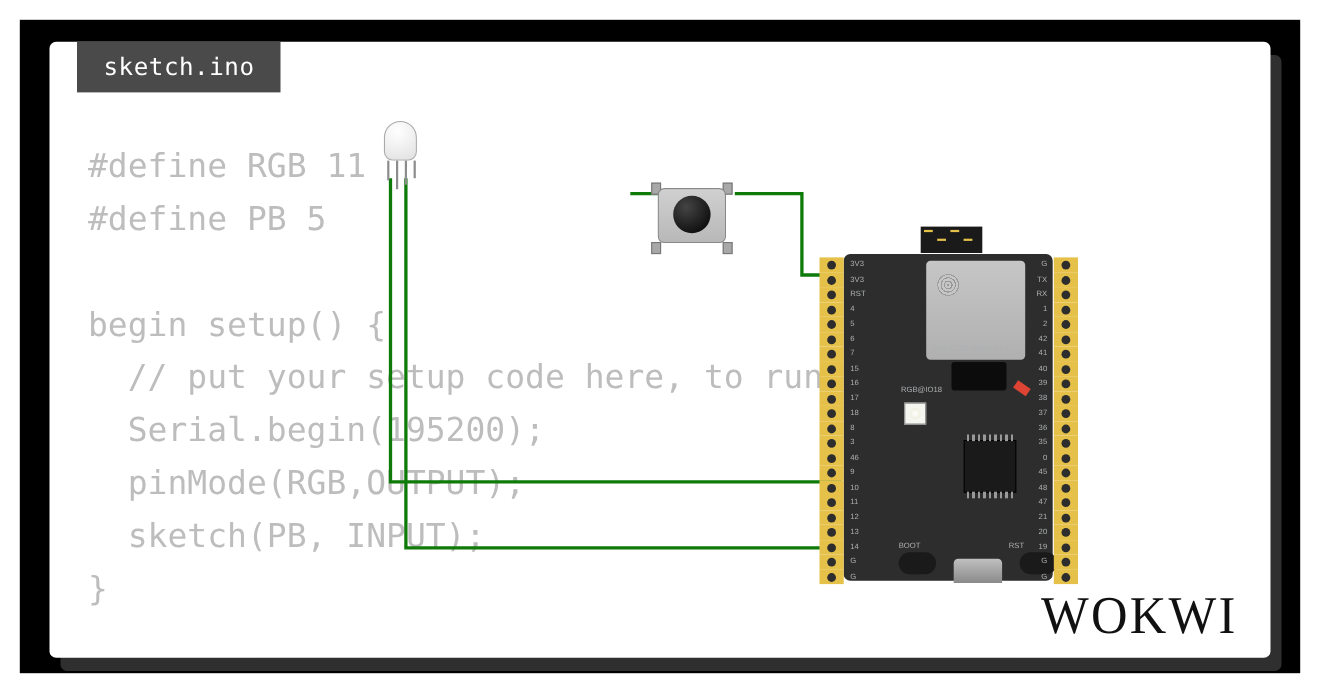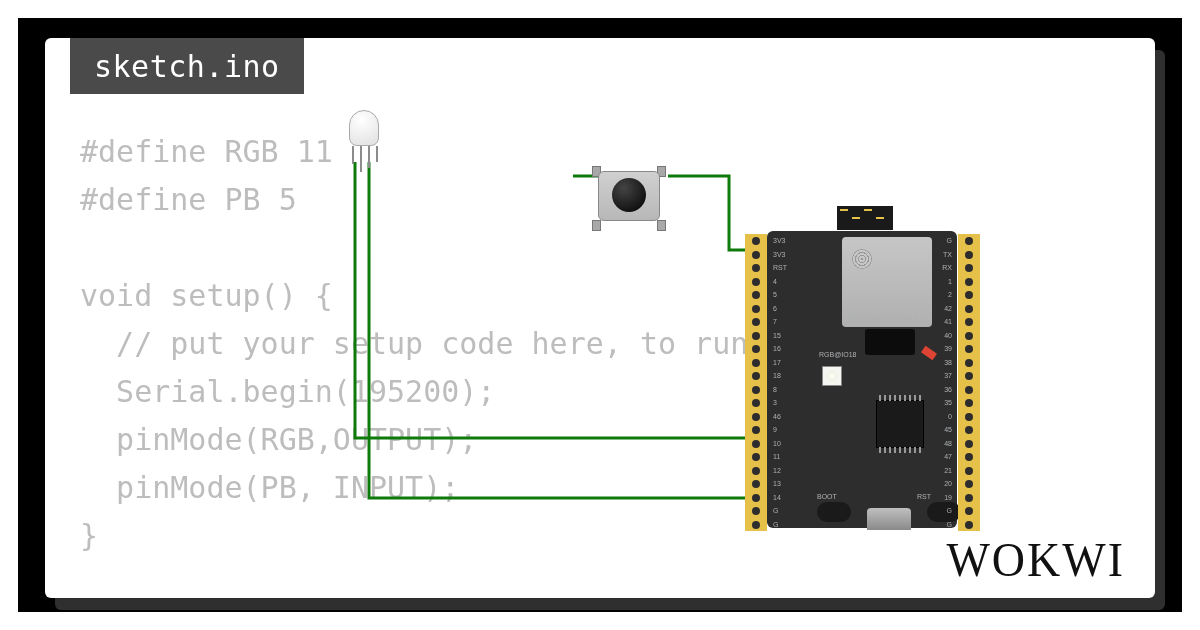--- a/index.html
+++ b/index.html
@@ -29,21 +29,21 @@
     width: 1110px; height: 560px;
     background: #fff;
     border-radius: 6px;
     overflow: hidden;
   }
   .tab {
     position: absolute;
     left: 25px; top: -1px;
     background: #4a4a4a;
     color: #fff;
-    font-size: 30px;
+    font-size: 22px;
     padding: 12px 24px 10px;
     font-family: ui-monospace, Menlo, Consolas, monospace;
     font-weight: 400;
     letter-spacing: 0.5px;
   }
   .code {
     position: absolute;
     left: 35px; top: 90px;
     font-size: 30px;
     line-height: 1.6;
@@ -262,25 +262,25 @@
 <div class="shadow-card"></div>
 
 <div class="card">
   <div class="tab">
     <span>sketch.ino</span>
   </div>
 
   <pre class="code"><span>#define RGB 11</span>
 <span>#define PB 5</span>
 <span></span>
-<span>void setup() {</span>
+<span>begin setup() {</span>
 <span>  // put your setup code here, to run once:</span>
 <span>  Serial.begin(195200);</span>
 <span>  pinMode(RGB,OUTPUT);</span>
-<span>  pinMode(PB, INPUT);</span>
+<span>  sketch(PB, INPUT);</span>
 <span>}</span></pre>
 
   <div class="circuit">
 
     <svg class="wires">
 
       <path d="M 310 124 L 310 400 L 720 400" stroke="#0e7a0a" stroke-width="3" fill="none"></path>
 
       <path d="M 324 124 L 324 460 L 720 460" stroke="#0e7a0a" stroke-width="3" fill="none"></path>
 

